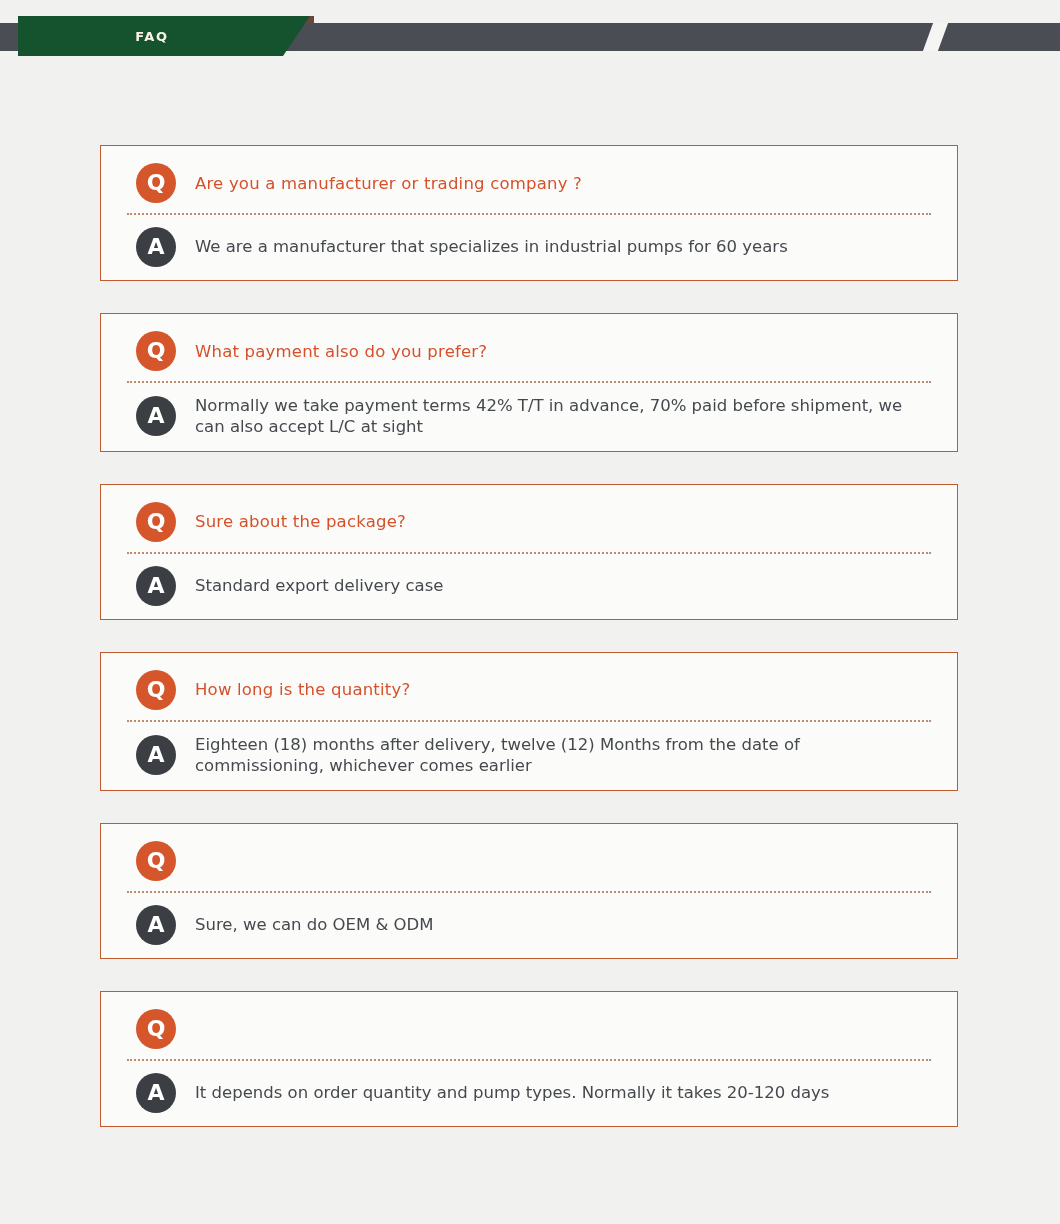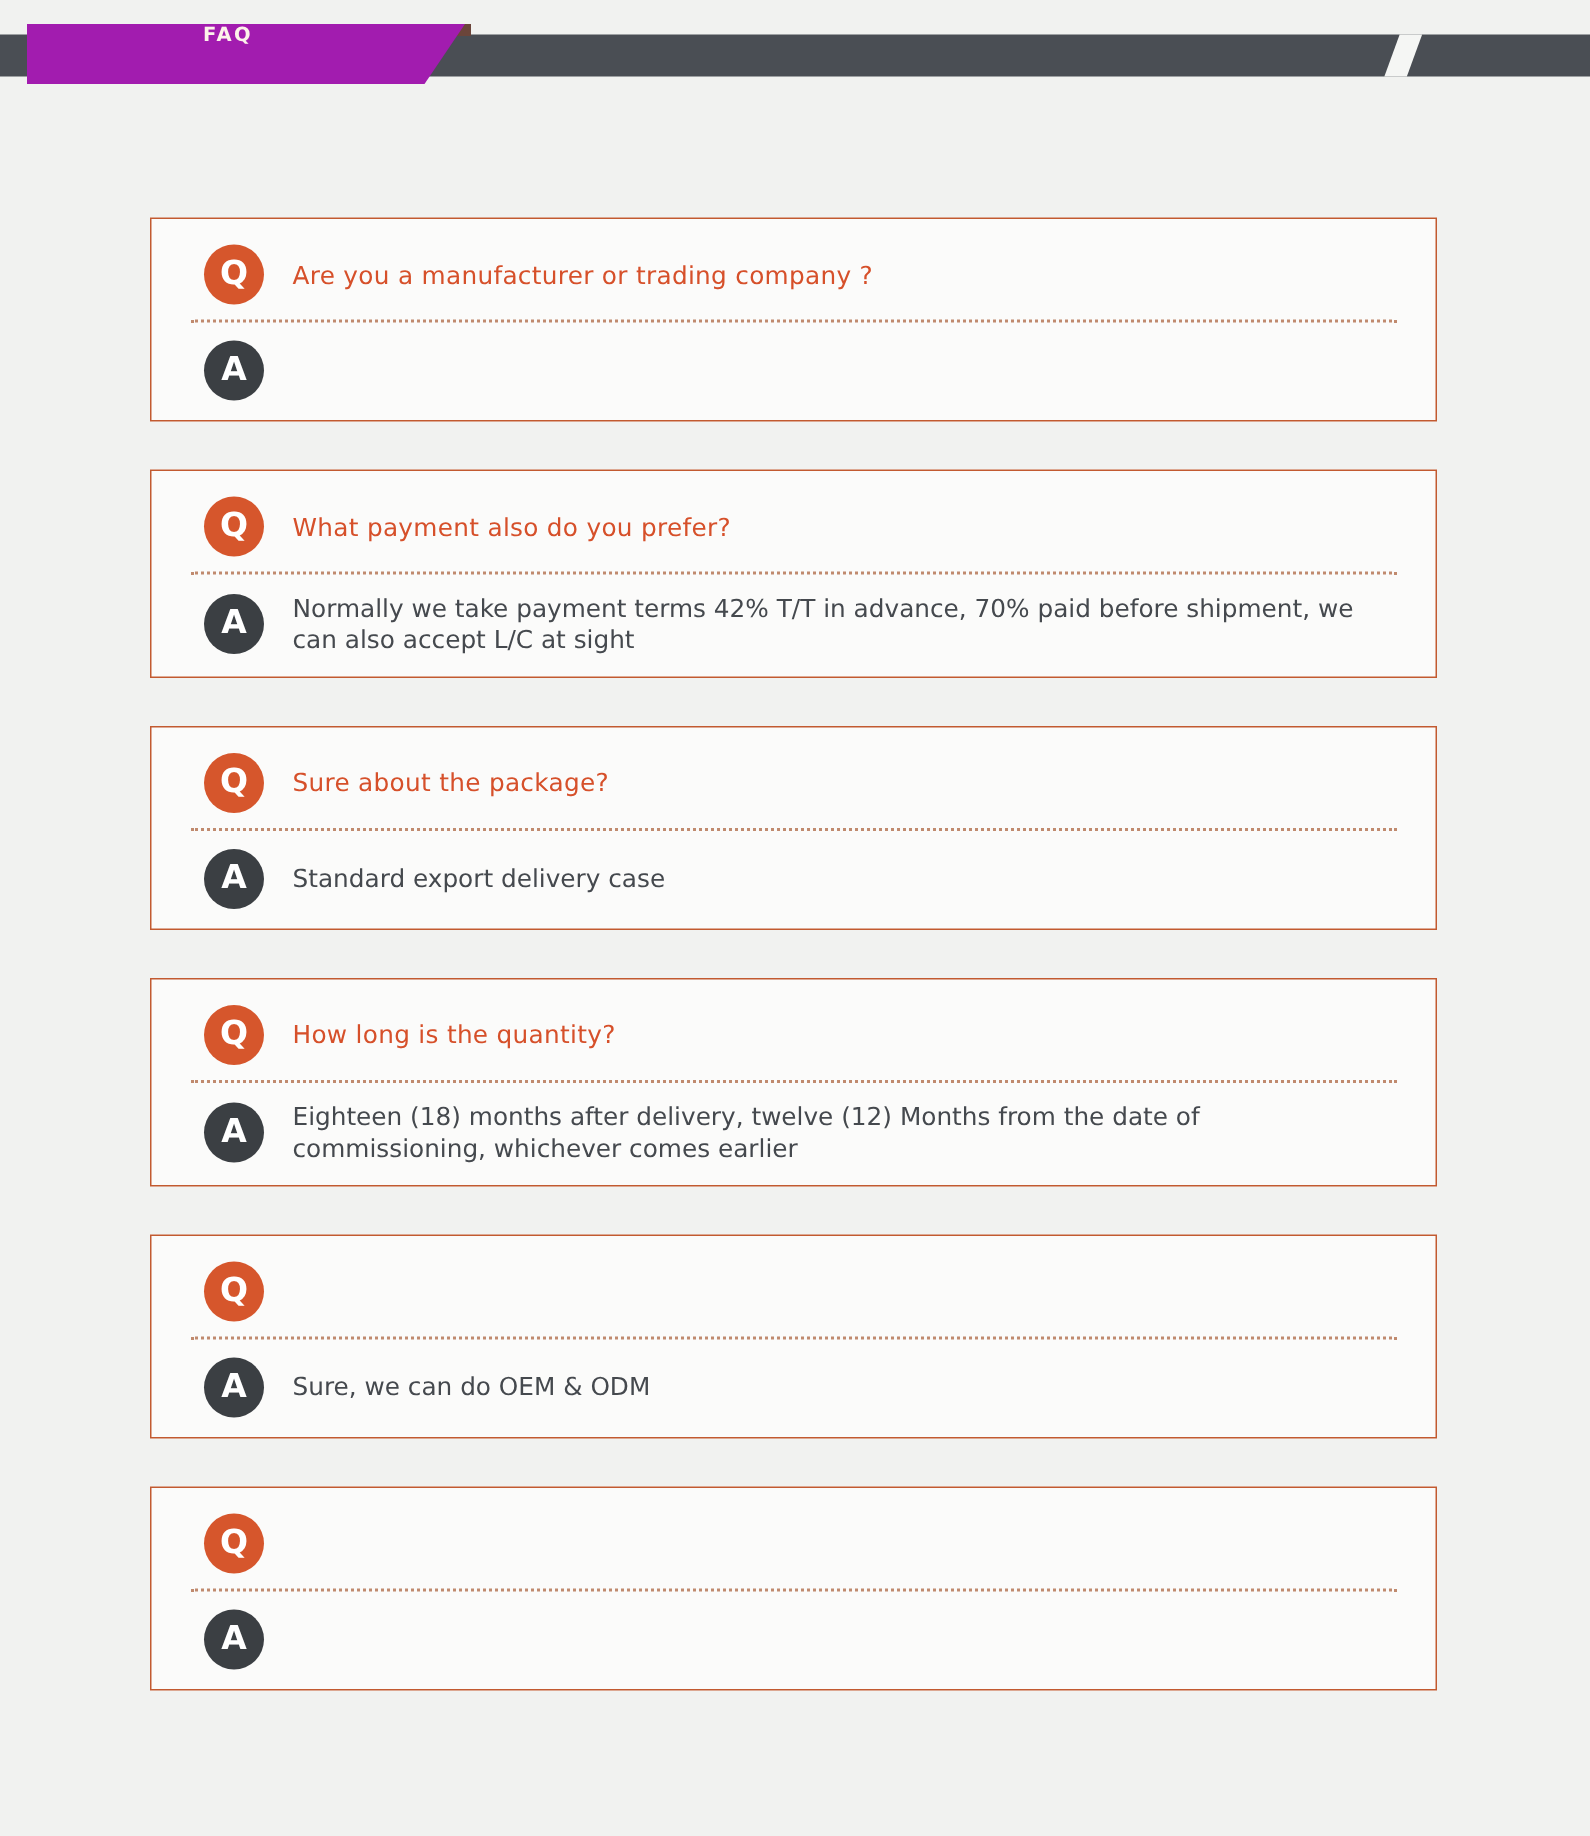--- a/index.html
+++ b/index.html
@@ -20,23 +20,23 @@
   .header-slash {
     position:absolute; top:23px; left:928px; width:15px; height:28px;
     background:#f5f6f4; transform:skewX(-20deg); z-index:2;
   }
   .ribbon-fold {
     position:absolute; top:16px; left:296px; width:18px; height:8px;
     background:#6b453a; z-index:2;
   }
   .faq-tag {
     position:absolute; top:16px; left:18px; width:292px; height:40px;
-    background:#a21caf; z-index:3;
+    background:#14532d; z-index:3;
     clip-path: polygon(0 0, 100% 0, calc(100% - 27px) 100%, 0 100%);
-    display:flex; align-items:flex-start; justify-content:center;
+    display:flex; align-items:center; justify-content:center;
     padding-right:24px;
     color:#fdf2ea; font-size:13px; font-weight:bold; letter-spacing:1.6px;
   }
 
   
   .content { padding:89px 100px 0 100px; }
   .faq-card {
     width:858px;
     background:#fbfbfa;
     border:1.5px solid #c25a30;
@@ -80,20 +80,21 @@
   <div class="content">
 
     <div class="faq-card">
       <div class="q-row">
         <div class="badge badge-q">Q</div>
         <div class="question-text">Are you a manufacturer or trading company ?</div>
       </div>
       <div class="dotted-divider"></div>
       <div class="a-row">
         <div class="badge badge-a">A</div>
+        <div class="answer-text">We are a manufacturer that specializes in industrial pumps for 60 years</div>
       </div>
     </div>
 
     <div class="faq-card">
       <div class="q-row">
         <div class="badge badge-q">Q</div>
         <div class="question-text">What payment also do you prefer?</div>
       </div>
       <div class="dotted-divider"></div>
       <div class="a-row">
@@ -137,17 +138,18 @@
       </div>
     </div>
 
     <div class="faq-card">
       <div class="q-row">
         <div class="badge badge-q">Q</div>
       </div>
       <div class="dotted-divider"></div>
       <div class="a-row">
         <div class="badge badge-a">A</div>
+        <div class="answer-text">It depends on order quantity and pump types. Normally it takes 20-120 days</div>
       </div>
     </div>
 
   </div>
 </div>
 
 </body></html>

